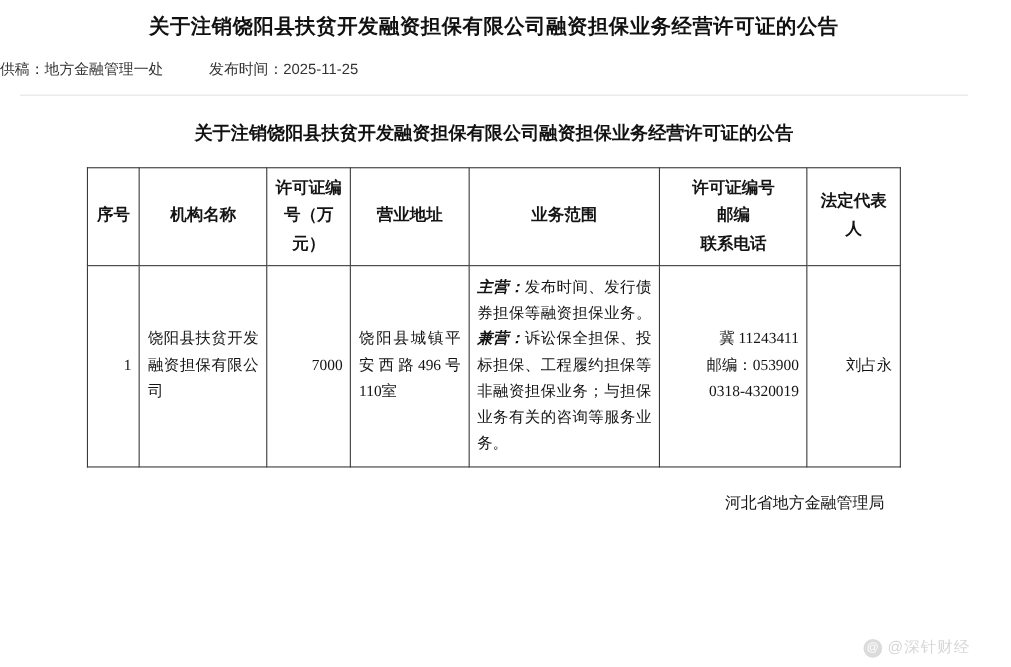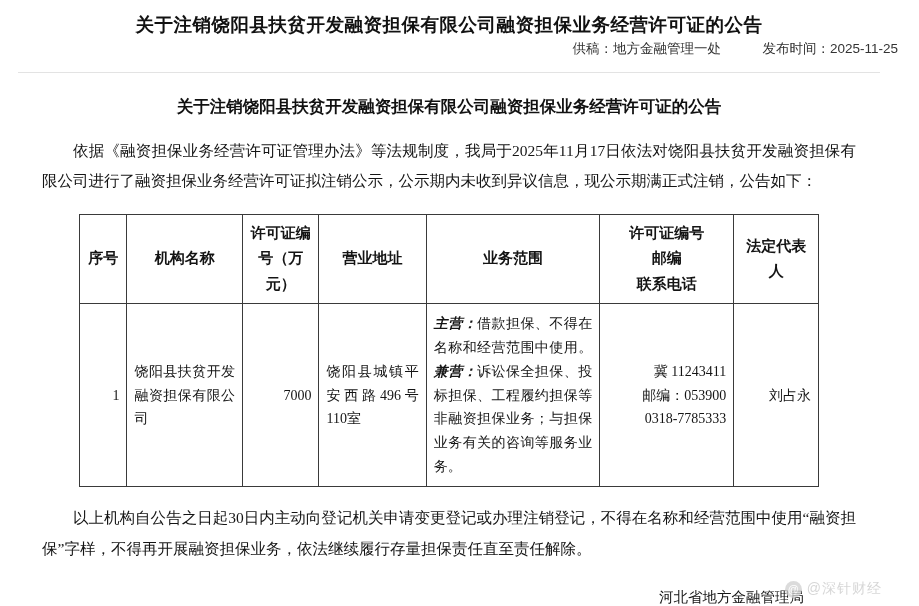--- a/index.html
+++ b/index.html
@@ -24,23 +24,24 @@
   .doc-title {
     text-align: center;
     font-size: 18.5px;
     font-weight: bold;
     letter-spacing: 0.5px;
     padding: 12px 40px 0 40px;
     line-height: 1.5;
     color: #111;
   }
   .meta-line {
-    text-align: right;
+    text-align: left;
     font-size: 13.5px;
     color: #333;
+    margin-top: 14px;
     font-family: "Liberation Sans", sans-serif;
   }
   .meta-line .sep {
     display: inline-block;
     width: 34px;
   }
   .rule {
     border: none;
     border-top: 1px solid #e3e3e3;
     margin: 14px 18px 0 18px;
@@ -151,21 +152,20 @@
     <span class="sep"></span>
     <span>发布时间：</span><span>2025-11-25</span>
   </div>
 
   <hr class="rule">
 
   <div class="content">
 
     <div class="sub-title">关于注销饶阳县扶贫开发融资担保有限公司融资担保业务经营许可证的公告</div>
 
-    <div class="para">依据《融资担保业务经营许可证管理办法》等法规制度，我局于2025年11月17日依法对饶阳县扶贫开发融资担保有限公司进行了融资担保业务经营许可证拟注销公示，公示期内未收到异议信息，现公示期满正式注销，公告如下：</div>
 
     <table class="info">
       <colgroup>
         <col class="col-seq">
         <col class="col-org">
         <col class="col-cap">
         <col class="col-addr">
         <col class="col-scope">
         <col class="col-lic">
         <col class="col-rep">
@@ -185,33 +185,32 @@
           <th>法定代表人</th>
         </tr>
       </thead>
       <tbody>
         <tr>
           <td class="body-center">1</td>
           <td class="body-cell">饶阳县扶贫开发融资担保有限公司</td>
           <td class="body-center">7000</td>
           <td class="body-cell">饶阳县城镇平安西路496号110室</td>
           <td class="body-cell">
-            <span class="scope-label">主营：</span><span>借款担保、不得在名称和经营范围中使用。</span><span class="scope-label">兼营：</span><span>诉讼保全担保、投标担保、工程履约担保等非融资担保业务；与担保业务有关的咨询等服务业务。</span>
+            <span class="scope-label">主营：</span><span>发布时间、发行债券担保等融资担保业务。</span><span class="scope-label">兼营：</span><span>诉讼保全担保、投标担保、工程履约担保等非融资担保业务；与担保业务有关的咨询等服务业务。</span>
           </td>
           <td class="body-center">
             <div>冀 11243411</div>
             <div>邮编：053900</div>
-            <div>0318-7785333</div>
+            <div>0318-4320019</div>
           </td>
           <td class="body-center">刘占永</td>
         </tr>
       </tbody>
     </table>
 
-    <div class="para">以上机构自公告之日起30日内主动向登记机关申请变更登记或办理注销登记，不得在名称和经营范围中使用“融资担保”字样，不得再开展融资担保业务，依法继续履行存量担保责任直至责任解除。</div>
 
     <div class="sign-block">
       <div>河北省地方金融管理局</div>
 
     </div>
 
   </div>
 
   <div class="watermark">
     <span class="wm-badge">@</span>

